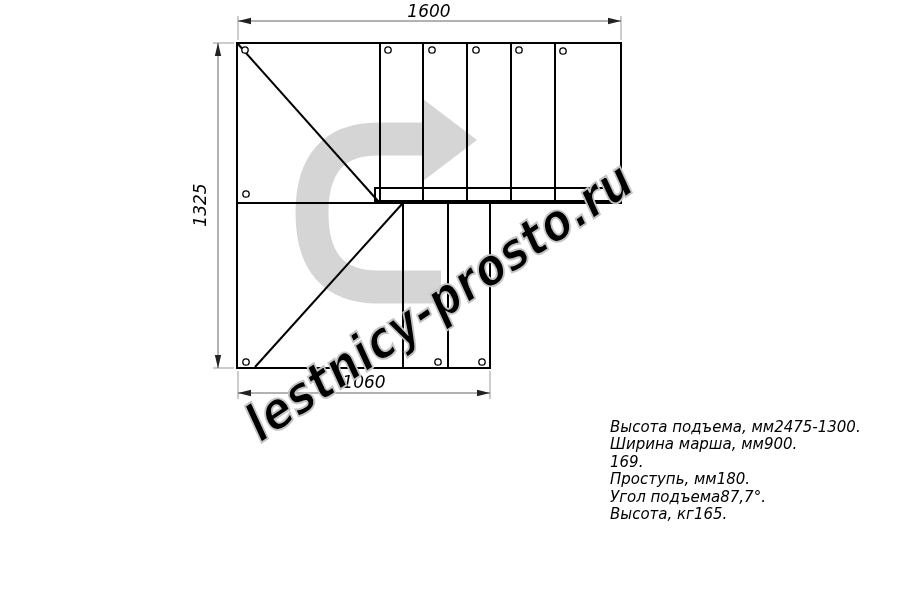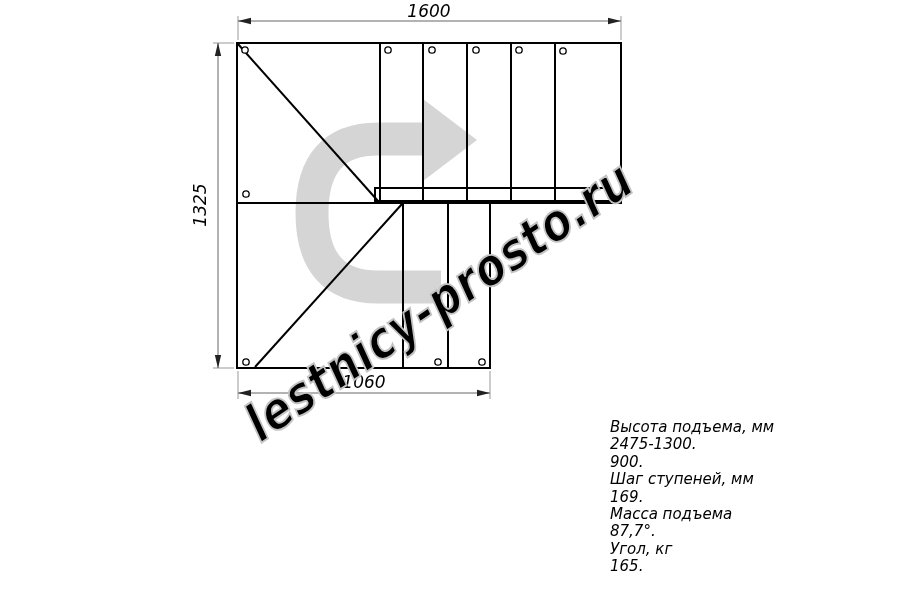--- a/index.html
+++ b/index.html
@@ -24,24 +24,23 @@
   }
   .specs {
     position: absolute;
     left: 610px; top: 419px; width: 236px;
     font-size: 15px;
     font-style: italic;
     color: #000000;
   }
   .spec-row {
     display: flex;
-    justify-content: center;
+    justify-content: flex-start;
     line-height: 17.4px;
     white-space: nowrap;
-    flex-direction: column;
   }
 </style>
 </head>
 <body>
 
 <div class="canvas">
 
   <svg width="900" height="600" viewBox="0 0 900 600">
 
     <g>
@@ -123,29 +122,33 @@
 
     <text class="watermark-text" transform="translate(449,316) rotate(-34)" text-anchor="middle" fill="none" stroke="#c3c3c3" stroke-width="2" textLength="455" lengthAdjust="spacingAndGlyphs">lestnicy-prosto.ru</text>
   </svg>
 
   <div class="specs">
     <div class="spec-row">
       <span>Высота подъема, мм</span>
       <span>2475-1300.</span>
     </div>
     <div class="spec-row">
+      <span>Ширина марша, мм</span>
       <span>900.</span>
     </div>
     <div class="spec-row">
-      <span>Шаг ступеней, мм</span>
       <span>169.</span>
     </div>
     <div class="spec-row">
-      <span>Масса подъема</span>
+      <span>Проступь, мм</span>
+      <span>180.</span>
+    </div>
+    <div class="spec-row">
+      <span>Угол подъема</span>
       <span>87,7°.</span>
     </div>
     <div class="spec-row">
-      <span>Угол, кг</span>
+      <span>Высота, кг</span>
       <span>165.</span>
     </div>
   </div>
 
 </div>
 
 </body></html>

